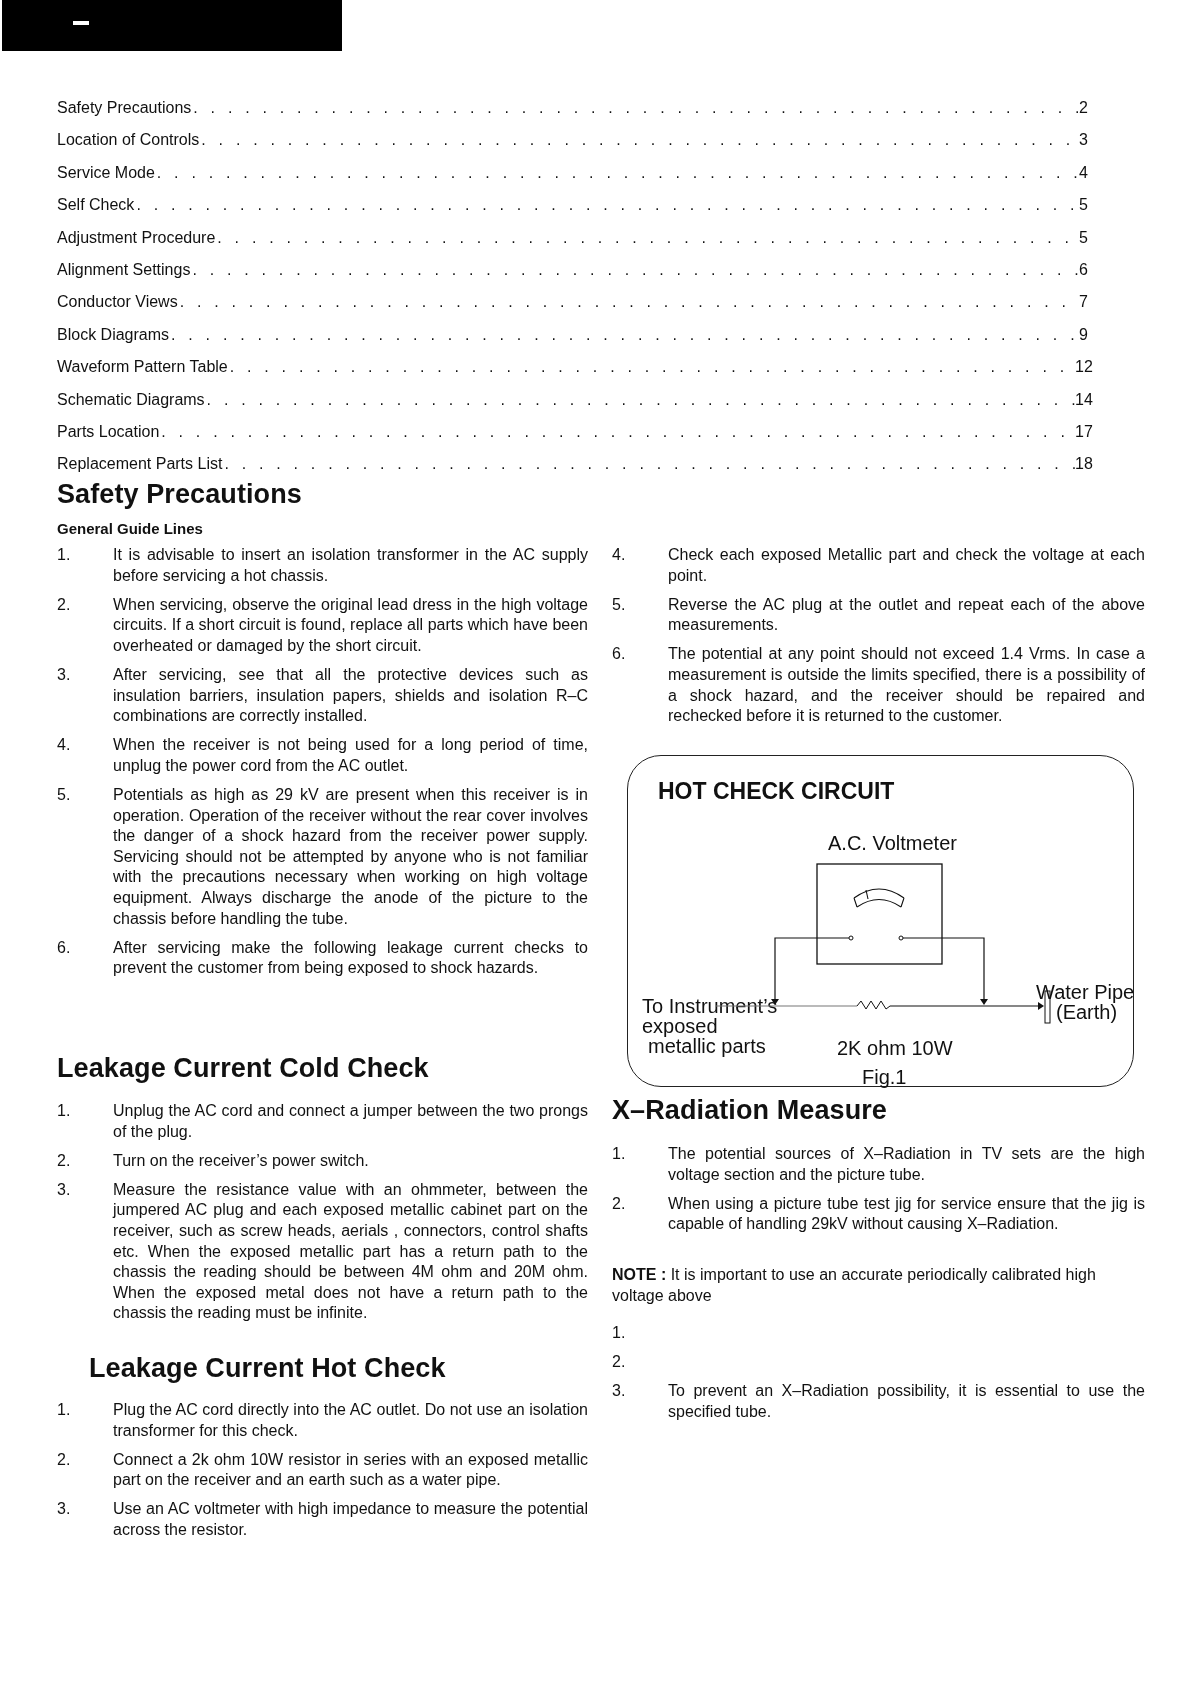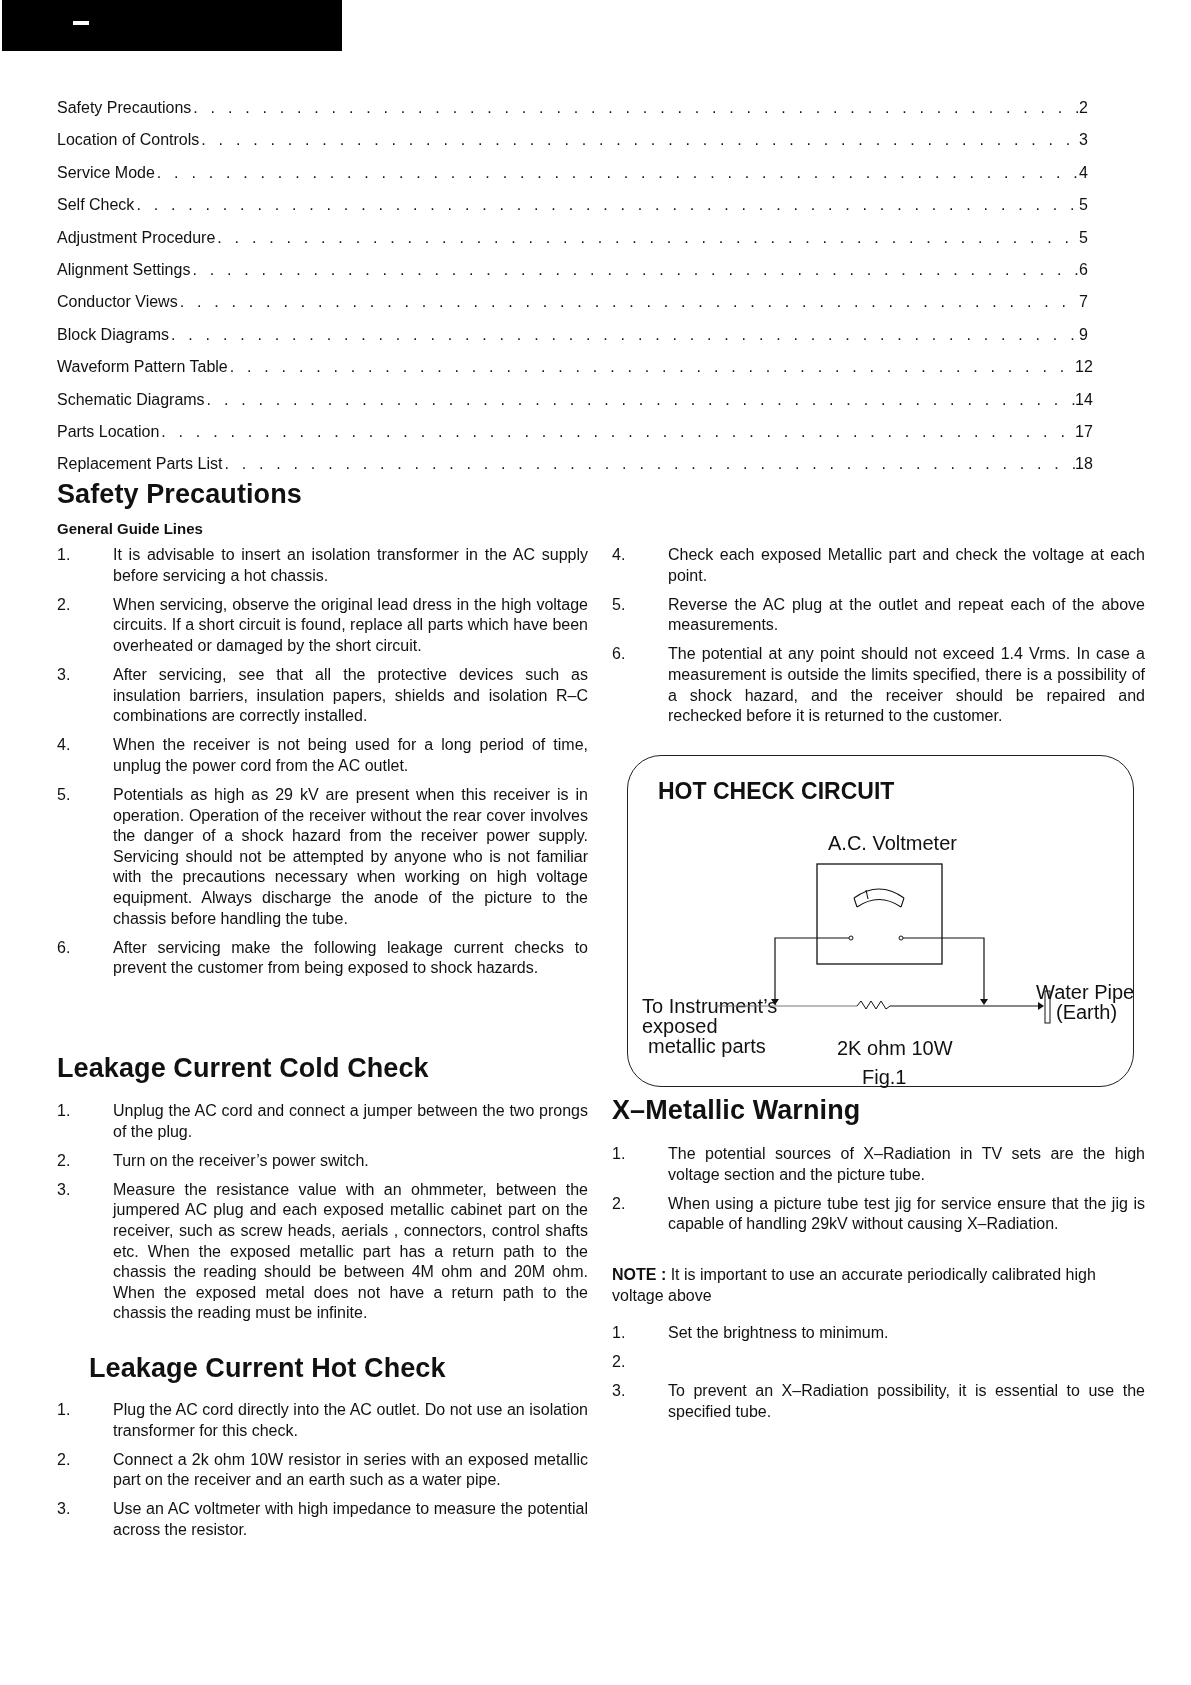--- a/index.html
+++ b/index.html
@@ -228,36 +228,35 @@
 
     <polyline points="229,250 233,245 238,253 243,245 248,253 253,245 258,253 262,250" fill="none" stroke="#111" stroke-width="1"></polyline>
 
     <line x1="262" y1="250" x2="410" y2="250" stroke="#111" stroke-width="1.2"></line>
     <polygon points="410,246 416,250 410,254" fill="#111"></polygon>
 
     <rect x="417" y="235" width="5" height="32" fill="none" stroke="#111" stroke-width="1"></rect>
   </svg>
 </div>
 
-<h1 class="sec" style="left:612px; top:1094px;">X–Metallic Warning</h1>
+<h1 class="sec" style="left:612px; top:1094px;">X–Radiation Measure</h1>
 <div class="list" style="left:612px; top:1144px; width:533px;">
   <div class="item">
       <span class="num">1.</span>
       <span class="txt">The potential sources of X–Radiation in TV sets are the high voltage section and the picture tube.</span>
     </div>
   <div class="item" style="margin-bottom:2px;">
       <span class="num">2.</span>
       <span class="txt">When using a picture tube test jig for service ensure that the jig is capable of handling 29kV without causing X–Radiation.</span>
     </div>
 </div>
 <div class="note" style="left:612px; top:1265px; width:533px;"><b>NOTE :</b><span> It is important to use an accurate periodically calibrated high voltage above</span></div>
 <div class="list" style="left:612px; top:1323px; width:533px;">
   <div class="item">
       <span class="num">1.</span>
-      <span class="txt">Set the brightness to minimum.</span>
     </div>
   <div class="item">
       <span class="num">2.</span>
     </div>
   <div class="item">
       <span class="num">3.</span>
       <span class="txt">To prevent an X–Radiation possibility, it is essential to use the specified tube.</span>
     </div>
 </div>
 

